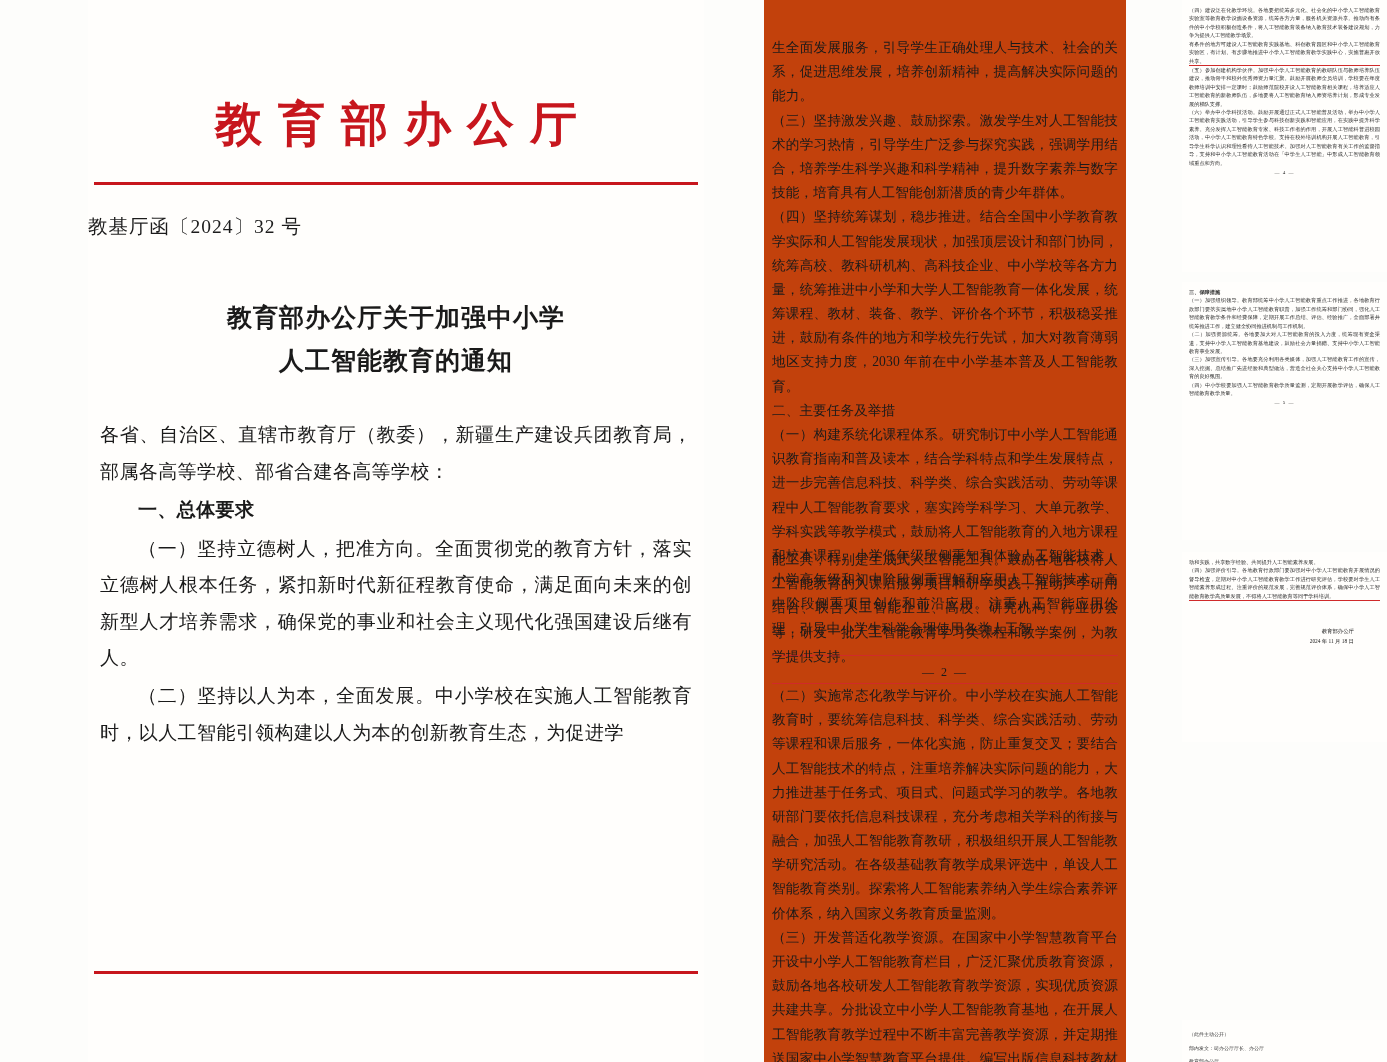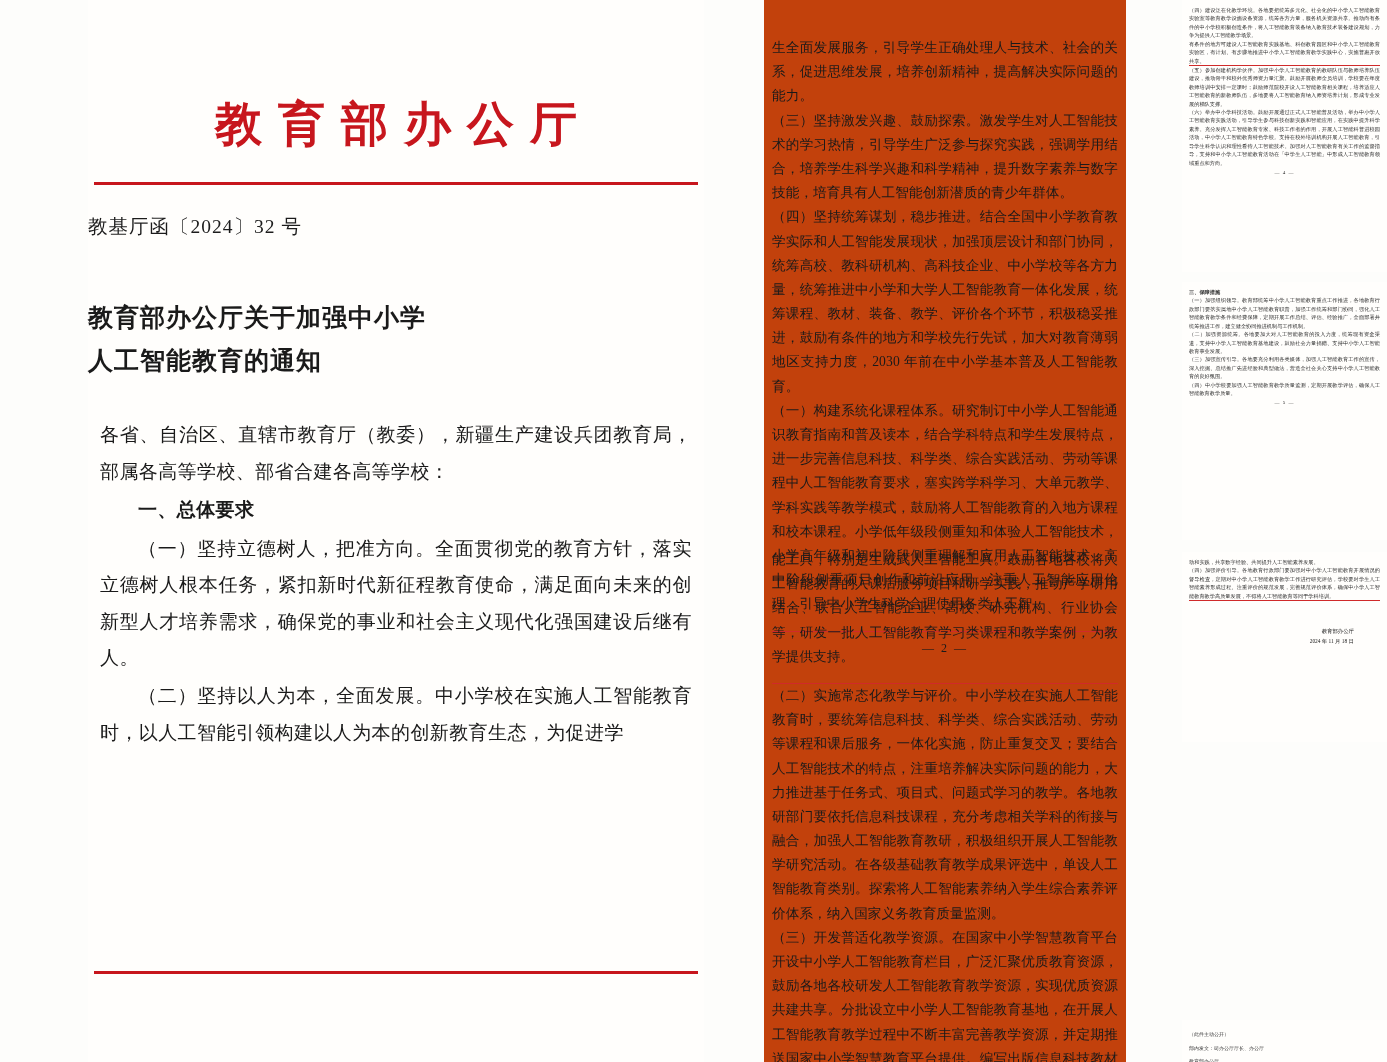--- a/index.html
+++ b/index.html
@@ -52,21 +52,21 @@
     background: #c7161d;
   }
   .doc-number {
     text-align: left;
     margin: 28px 14px 0 0;
     font-size: 19.5px;
     letter-spacing: 1px;
     color: #1c1c1c;
   }
   .doc-title {
-    text-align: left;
+    text-align: center;
     margin-top: 56px;
     font-size: 25px;
     font-weight: bold;
     line-height: 1.75;
     letter-spacing: 1px;
   }
   .doc-body {
     margin: 34px 12px 0 12px;
     font-size: 19px;
     line-height: 1.92;
@@ -205,20 +205,21 @@
     </div>
 
     <div class="red-rule-bottom"></div>
   </div>
 
   <div class="col2">
     <div class="c2-top">
       <p>生全面发展服务，引导学生正确处理人与技术、社会的关系，促进思维发展，培养创新精神，提高解决实际问题的能力。</p>
       <p>（三）坚持激发兴趣、鼓励探索。激发学生对人工智能技术的学习热情，引导学生广泛参与探究实践，强调学用结合，培养学生科学兴趣和科学精神，提升数字素养与数字技能，培育具有人工智能创新潜质的青少年群体。</p>
       <p>（四）坚持统筹谋划，稳步推进。结合全国中小学教育教学实际和人工智能发展现状，加强顶层设计和部门协同，统筹高校、教科研机构、高科技企业、中小学校等各方力量，统筹推进中小学和大学人工智能教育一体化发展，统筹课程、教材、装备、教学、评价各个环节，积极稳妥推进，鼓励有条件的地方和学校先行先试，加大对教育薄弱地区支持力度，2030 年前在中小学基本普及人工智能教育。</p>
+      <p>二、主要任务及举措</p>
       <p class="uline-red">（一）构建系统化课程体系。研究制订中小学人工智能通识教育指南和普及读本，结合学科特点和学生发展特点，进一步完善信息科技、科学类、综合实践活动、劳动等课程中人工智能教育要求，塞实跨学科学习、大单元教学、学科实践等教学模式，鼓励将人工智能教育的入地方课程和校本课程。小学低年级段侧重知和体验人工智能技术，小学高年级和初中阶段侧重理解和应用人工智能技术，高中阶段侧重项目创作和前沿应用。注重人工智能应用伦理，引导中小学生科学合理使用各类人工智</p>
       <div class="pagenum">— 2 —</div>
     </div>
 
     <div class="c2-bottom">
       <p class="uline-red">能工具，特别是生成式人工智能工具。鼓励各地各校将人工智能教育的入课后服务项目和研学实践，推动产学研用结合、联合人工智能企业、高校、研究机构、行业协会等，研发一批人工智能教育学习类课程和教学案例，为教学提供支持。</p>
       <p>（二）实施常态化教学与评价。中小学校在实施人工智能教育时，要统筹信息科技、科学类、综合实践活动、劳动等课程和课后服务，一体化实施，防止重复交叉；要结合人工智能技术的特点，注重培养解决实际问题的能力，大力推进基于任务式、项目式、问题式学习的教学。各地教研部门要依托信息科技课程，充分考虑相关学科的衔接与融合，加强人工智能教育教研，积极组织开展人工智能教学研究活动。在各级基础教育教学成果评选中，单设人工智能教育类别。探索将人工智能素养纳入学生综合素养评价体系，纳入国家义务教育质量监测。</p>
       <p>（三）开发普适化教学资源。在国家中小学智慧教育平台开设中小学人工智能教育栏目，广泛汇聚优质教育资源，鼓励各地各校研发人工智能教育教学资源，实现优质资源共建共享。分批设立中小学人工智能教育基地，在开展人工智能教育教学过程中不断丰富完善教学资源，并定期推送国家中小学智慧教育平台提供。编写出版信息科技教材的单位，要同步建设配套的数字教学资源。推动高校、科研院所和高科技企业的人工智能实验室、展厅等场馆向中小学校开放，开发适合中小学生的人工智能教育资源。</p>
     </div>
   </div>

